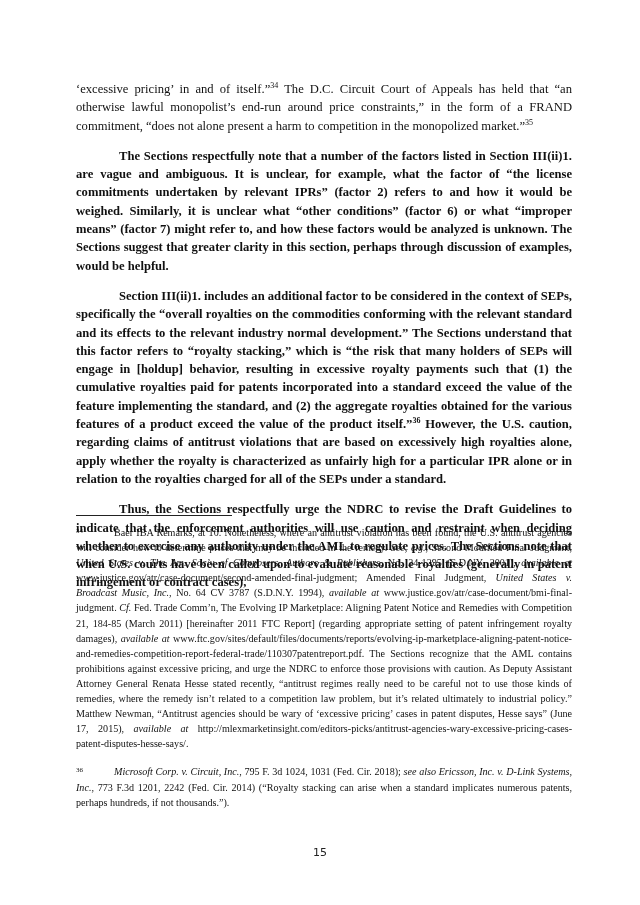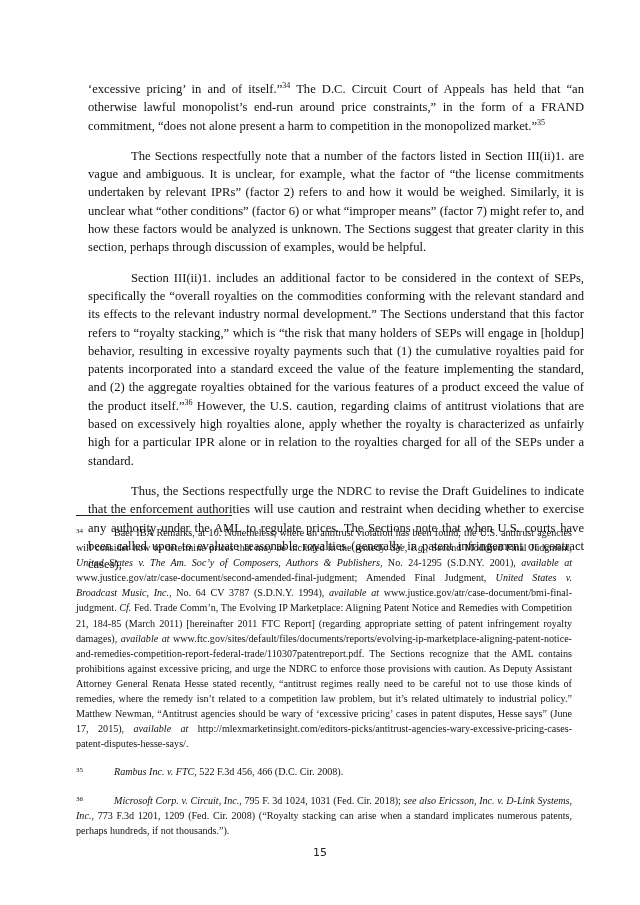--- a/index.html
+++ b/index.html
@@ -1,19 +1,19 @@
 <!DOCTYPE html>
 <html><head>
 <meta charset="utf-8">
 <style>
   html, body { margin: 0; padding: 0; background: #ffffff; }
   body { width: 640px; height: 905px; position: relative; overflow: hidden; }
-  .page { position: absolute; left: 76px; top: 80px; width: 496px; color: #111; font-family: "Liberation Serif", serif; margin-left: 12px; }
+  .page { position: absolute; left: 76px; top: 80px; width: 496px; color: #111; font-family: "Liberation Serif", serif; }
   .para { font-size: 12.6px; line-height: 18.3px; text-align: justify; margin: 0 0 12px 0; }
-  .para.indent { text-indent: 43px; }
+  .para.indent { text-indent: 43px; font-weight: bold; }
   sup { font-size: 8px; line-height: 0; vertical-align: 5px; }
   .rule { position: absolute; left: 76px; top: 515px; width: 156px; height: 0; border-top: 1px solid #222; }
   .footnotes { position: absolute; left: 76px; top: 524px; width: 496px; font-family: "Liberation Serif", serif; color: #111; }
   .fn { font-size: 10.1px; line-height: 15.1px; text-align: justify; margin: 0 0 12px 0; }
   .fn .num { font-size: 7px; vertical-align: 3px; display: inline-block; width: 38px; }
   .fn i { font-style: italic; }
   .pageno { position: absolute; left: 0; width: 640px; top: 846px; text-align: center; font-family: "DejaVu Sans", sans-serif; font-size: 11px; color: #222; }
 </style>
 </head>
 <body>
@@ -26,18 +26,17 @@
   <p class="para indent"><span>Section III(ii)1. includes an additional factor to be considered in the context of SEPs, specifically the “overall royalties on the commodities conforming with the relevant standard and its effects to the relevant industry normal development.” The Sections understand that this factor refers to “royalty stacking,” which is “the risk that many holders of SEPs will engage in [holdup] behavior, resulting in excessive royalty payments such that (1) the cumulative royalties paid for patents incorporated into a standard exceed the value of the feature implementing the standard, and (2) the aggregate royalties obtained for the various features of a product exceed the value of the product itself.”</span><sup>36</sup><span> However, the U.S. caution, regarding claims of antitrust violations that are based on excessively high royalties alone, apply whether the royalty is characterized as unfairly high for a particular IPR alone or in relation to the royalties charged for all of the SEPs under a standard.</span></p>
 
   <p class="para indent">Thus, the Sections respectfully urge the NDRC to revise the Draft Guidelines to indicate that the enforcement authorities will use caution and restraint when deciding whether to exercise any authority under the AML to regulate prices. The Sections note that when U.S. courts have been called upon to evaluate reasonable royalties (generally in patent infringement or contract cases),</p>
 </div>
 
 <div class="rule"></div>
 
 <div class="footnotes">
   <p class="fn"><span class="num">34</span><span>Baer IBA Remarks, at 10. Nonetheless, where an antitrust violation has been found, the U.S. antitrust agencies will consider how to determine prices that may be included in the remedy. </span><i>See, e.g.</i><span>, Second Modified Final Judgment, </span><i>United States v. The Am. Soc’y of Composers, Authors &amp; Publishers</i><span>, No. 24-1295 (S.D.NY. 2001), </span><i>available at</i><span> www.justice.gov/atr/case-document/second-amended-final-judgment; Amended Final Judgment, </span><i>United States v. Broadcast Music, Inc.</i><span>, No. 64 CV 3787 (S.D.N.Y. 1994), </span><i>available at</i><span> www.justice.gov/atr/case-document/bmi-final-judgment. </span><i>Cf.</i><span> Fed. Trade Comm’n, The Evolving IP Marketplace: Aligning Patent Notice and Remedies with Competition 21, 184-85 (March 2011) [hereinafter 2011 FTC Report] (regarding appropriate setting of patent infringement royalty damages), </span><i>available at</i><span> www.ftc.gov/sites/default/files/documents/reports/evolving-ip-marketplace-aligning-patent-notice-and-remedies-competition-report-federal-trade/110307patentreport.pdf. The Sections recognize that the AML contains prohibitions against excessive pricing, and urge the NDRC to enforce those provisions with caution. As Deputy Assistant Attorney General Renata Hesse stated recently, “antitrust regimes really need to be careful not to use those kinds of remedies, where the remedy isn’t related to a competition law problem, but it’s related ultimately to industrial policy.” Matthew Newman, “Antitrust agencies should be wary of ‘excessive pricing’ cases in patent disputes, Hesse says” (June 17, 2015), </span><i>available at</i><span> http://mlexmarketinsight.com/editors-picks/antitrust-agencies-wary-excessive-pricing-cases-patent-disputes-hesse-says/.</span></p>
 
-  <p class="fn"><span class="num">35</span><i>Rambus Inc. v. FTC</i><span>, 522 F.3d 456, 466 (D.C. Cir. 2008).</span></p>
 
-  <p class="fn"><span class="num">36</span><i>Microsoft Corp. v. Circuit, Inc.</i><span>, 795 F. 3d 1024, 1031 (Fed. Cir. 2018); </span><i>see also Ericsson, Inc. v. D-Link Systems, Inc.</i><span>, 773 F.3d 1201, 1209 (Fed. Cir. 2008) (“Royalty stacking can arise when a standard implicates numerous patents, perhaps hundreds, if not thousands.”).</span></p>
+  <p class="fn"><span class="num">36</span><i>Microsoft Corp. v. Circuit, Inc.</i><span>, 795 F. 3d 1024, 1031 (Fed. Cir. 2018); </span><i>see also Ericsson, Inc. v. D-Link Systems, Inc.</i><span>, 773 F.3d 1201, 2242 (Fed. Cir. 2014) (“Royalty stacking can arise when a standard implicates numerous patents, perhaps hundreds, if not thousands.”).</span></p>
 </div>
 
 <div class="pageno">15</div>
 
 </body></html>

